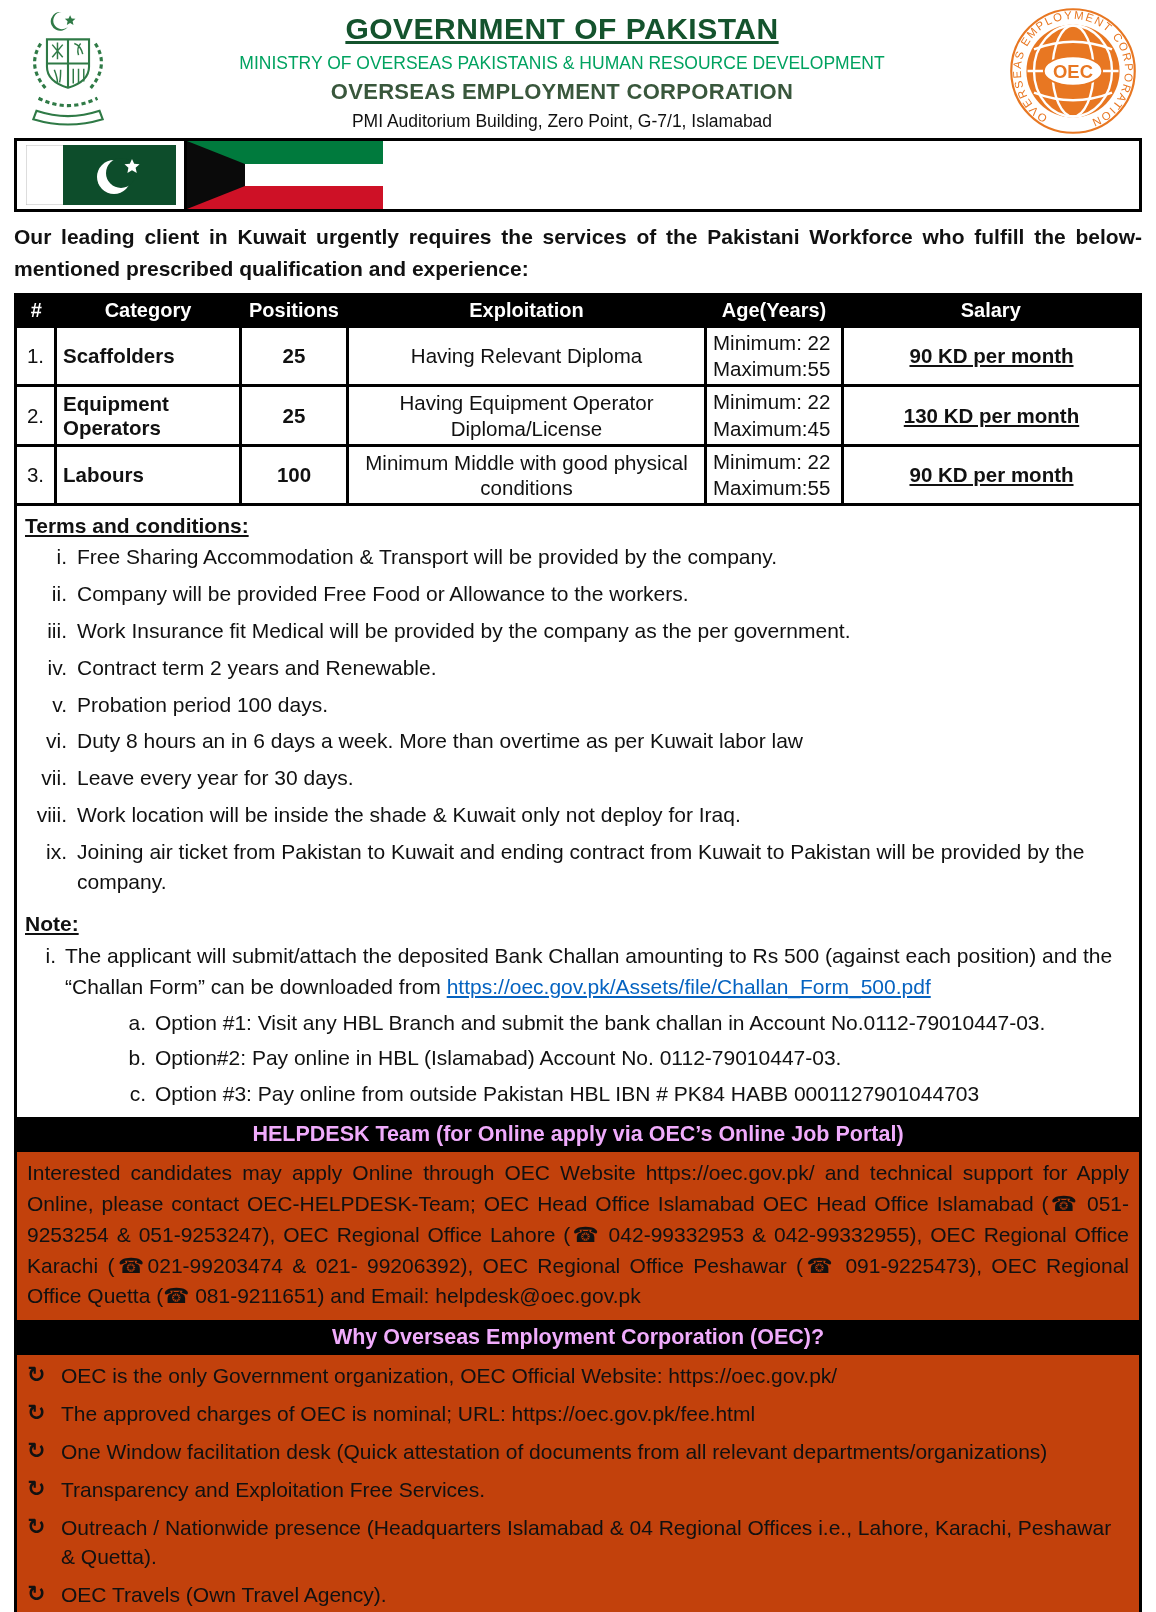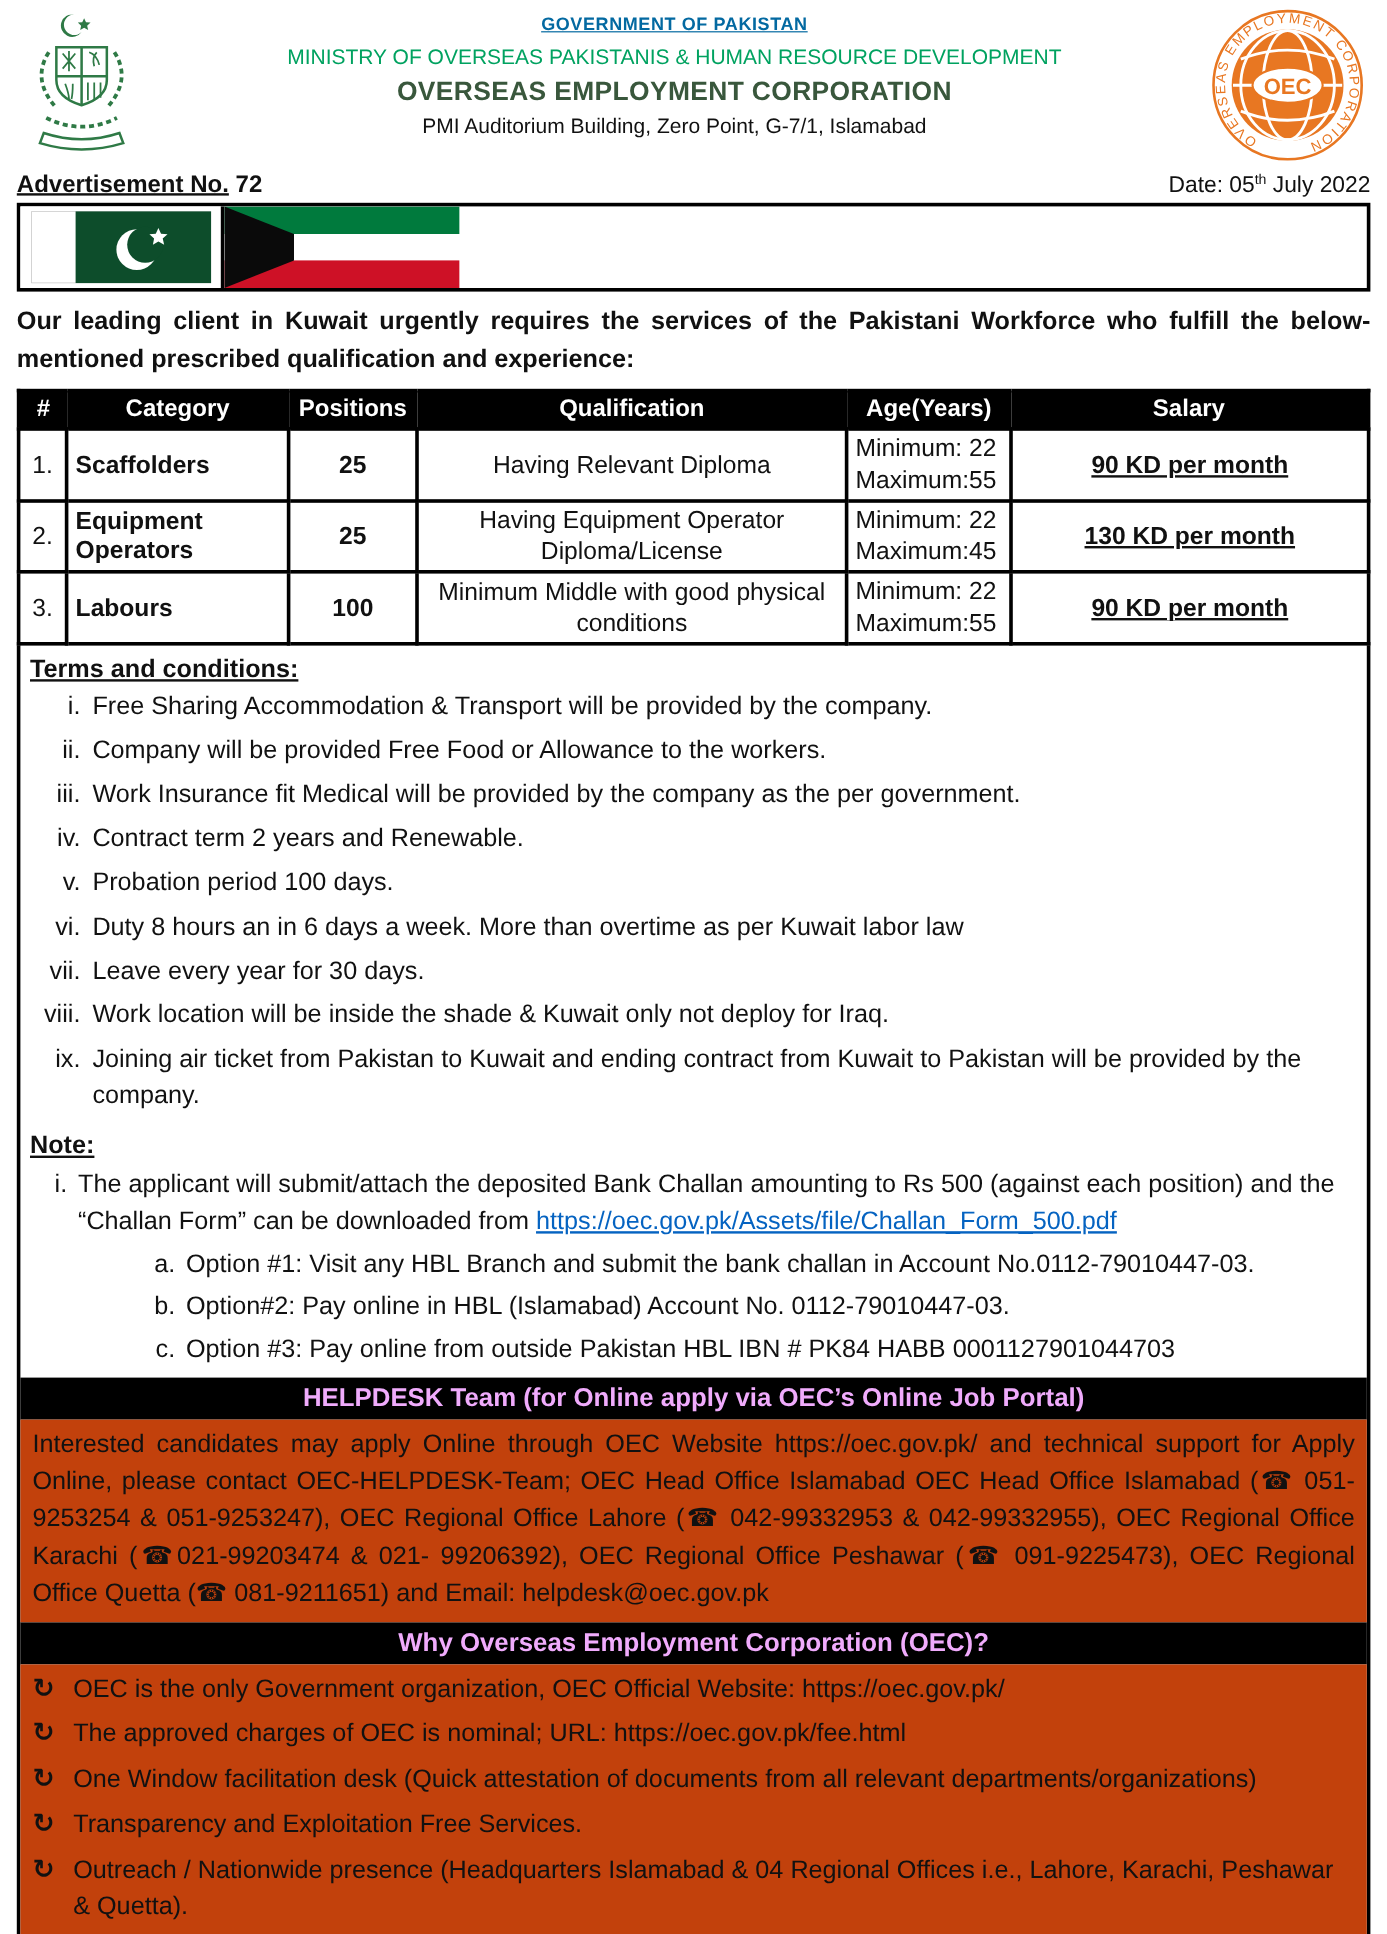--- a/index.html
+++ b/index.html
@@ -7,21 +7,21 @@
     width:1156px; background:#fff; color:#111;
     font-family:"Liberation Sans","DejaVu Sans",sans-serif;
   }
   .page { width:1156px; padding:6px 14px 4px 14px; }
 
   
   .hdr { display:flex; align-items:flex-start; }
   .hdr-emblem { width:118px; padding-top:6px; flex:none; }
   .hdr-center { flex:1; text-align:center; padding-top:6px; }
   .hdr-logo { width:150px; flex:none; display:flex; justify-content:flex-end; }
-  .gov { display:inline-block; color:#0369a1; font-size:15px; font-weight:bold; text-decoration:underline; letter-spacing:.5px;text-align:center; }
+  .gov { display:inline-block; color:#14532d; font-size:30px; font-weight:bold; text-decoration:underline; letter-spacing:.5px;text-align:center; }
   .ministry { color:#00a260; font-size:17.5px; margin-top:7px; }
   .corp { color:#39573c; font-size:22px; font-weight:bold; margin-top:5px; letter-spacing:.3px; }
   .addr { color:#111; font-size:17.5px; margin-top:6px; }
   .adrow { display:flex; justify-content:space-between; align-items:flex-end; margin-top:4px; padding-bottom:3px; }
   .adno { font-size:20px; font-weight:bold; }
   .adno .u { text-decoration:underline; }
   .date { font-size:19px; }
   sup { font-size:.62em; }
 
   
@@ -117,24 +117,20 @@
         </defs>
         <text font-size="10.5" fill="#e87722" font-family="Liberation Sans, sans-serif" letter-spacing="1.5">
           <textPath href="#ringtext" startOffset="8%">OVERSEAS EMPLOYMENT CORPORATION</textPath>
         </text>
         <ellipse cx="60" cy="60" rx="27" ry="13.5" fill="#fff" stroke="#e87722" stroke-width="1.6"></ellipse>
         <text x="60" y="66.5" text-anchor="middle" font-size="17" font-weight="bold" fill="#e87722" font-family="Liberation Sans, sans-serif">OEC</text>
       </svg>
     </div>
   </div>
 
-  <div class="adrow">
-    <div class="adno"><span class="u">Advertisement No.</span><span> 72</span></div>
-    <div class="date"><span>Date: 05</span><sup>th</sup><span> July 2022</span></div>
-  </div>
 
   <div class="banner">
     <div class="banner-flagcell">
       <svg width="150" height="60" viewBox="0 0 150 60">
         <rect width="150" height="60" fill="#fff" stroke="#bbb" stroke-width="1"></rect>
         <rect x="37" width="113" height="60" fill="#0d4d2b"></rect>
         <circle cx="88" cy="32" r="17" fill="#fff"></circle>
         <circle cx="95" cy="28" r="15" fill="#0d4d2b"></circle>
         <path d="M106 14 l2.2 4.8 5.4 .4 -4 3.6 1.2 5.2 -4.8 -2.8 -4.6 2.8 1 -5.2 -3.9 -3.6 5.3 -.4 z" fill="#fff"></path>
       </svg>
@@ -150,21 +146,21 @@
   </div>
 
   <p class="intro">Our leading client in Kuwait urgently requires the services of the Pakistani Workforce who fulfill the below-mentioned prescribed qualification and experience:</p>
 
   <table class="jobs">
     <thead>
       <tr>
         <th>#</th>
         <th>Category</th>
         <th>Positions</th>
-        <th>Qualification</th>
+        <th>Exploitation</th>
         <th>Age(Years)</th>
         <th>Salary</th>
       </tr>
     </thead>
     <tbody>
       <tr class="jrow">
         <td class="c-no">1.</td>
         <td class="c-cat">Scaffolders</td>
         <td class="c-pos">25</td>
         <td class="c-qual">Having Relevant Diploma</td>

